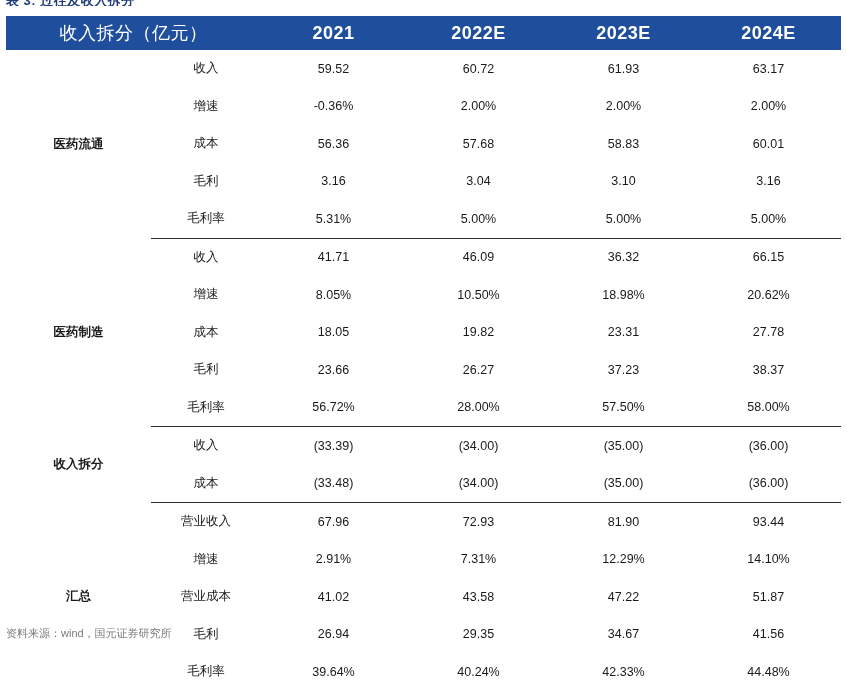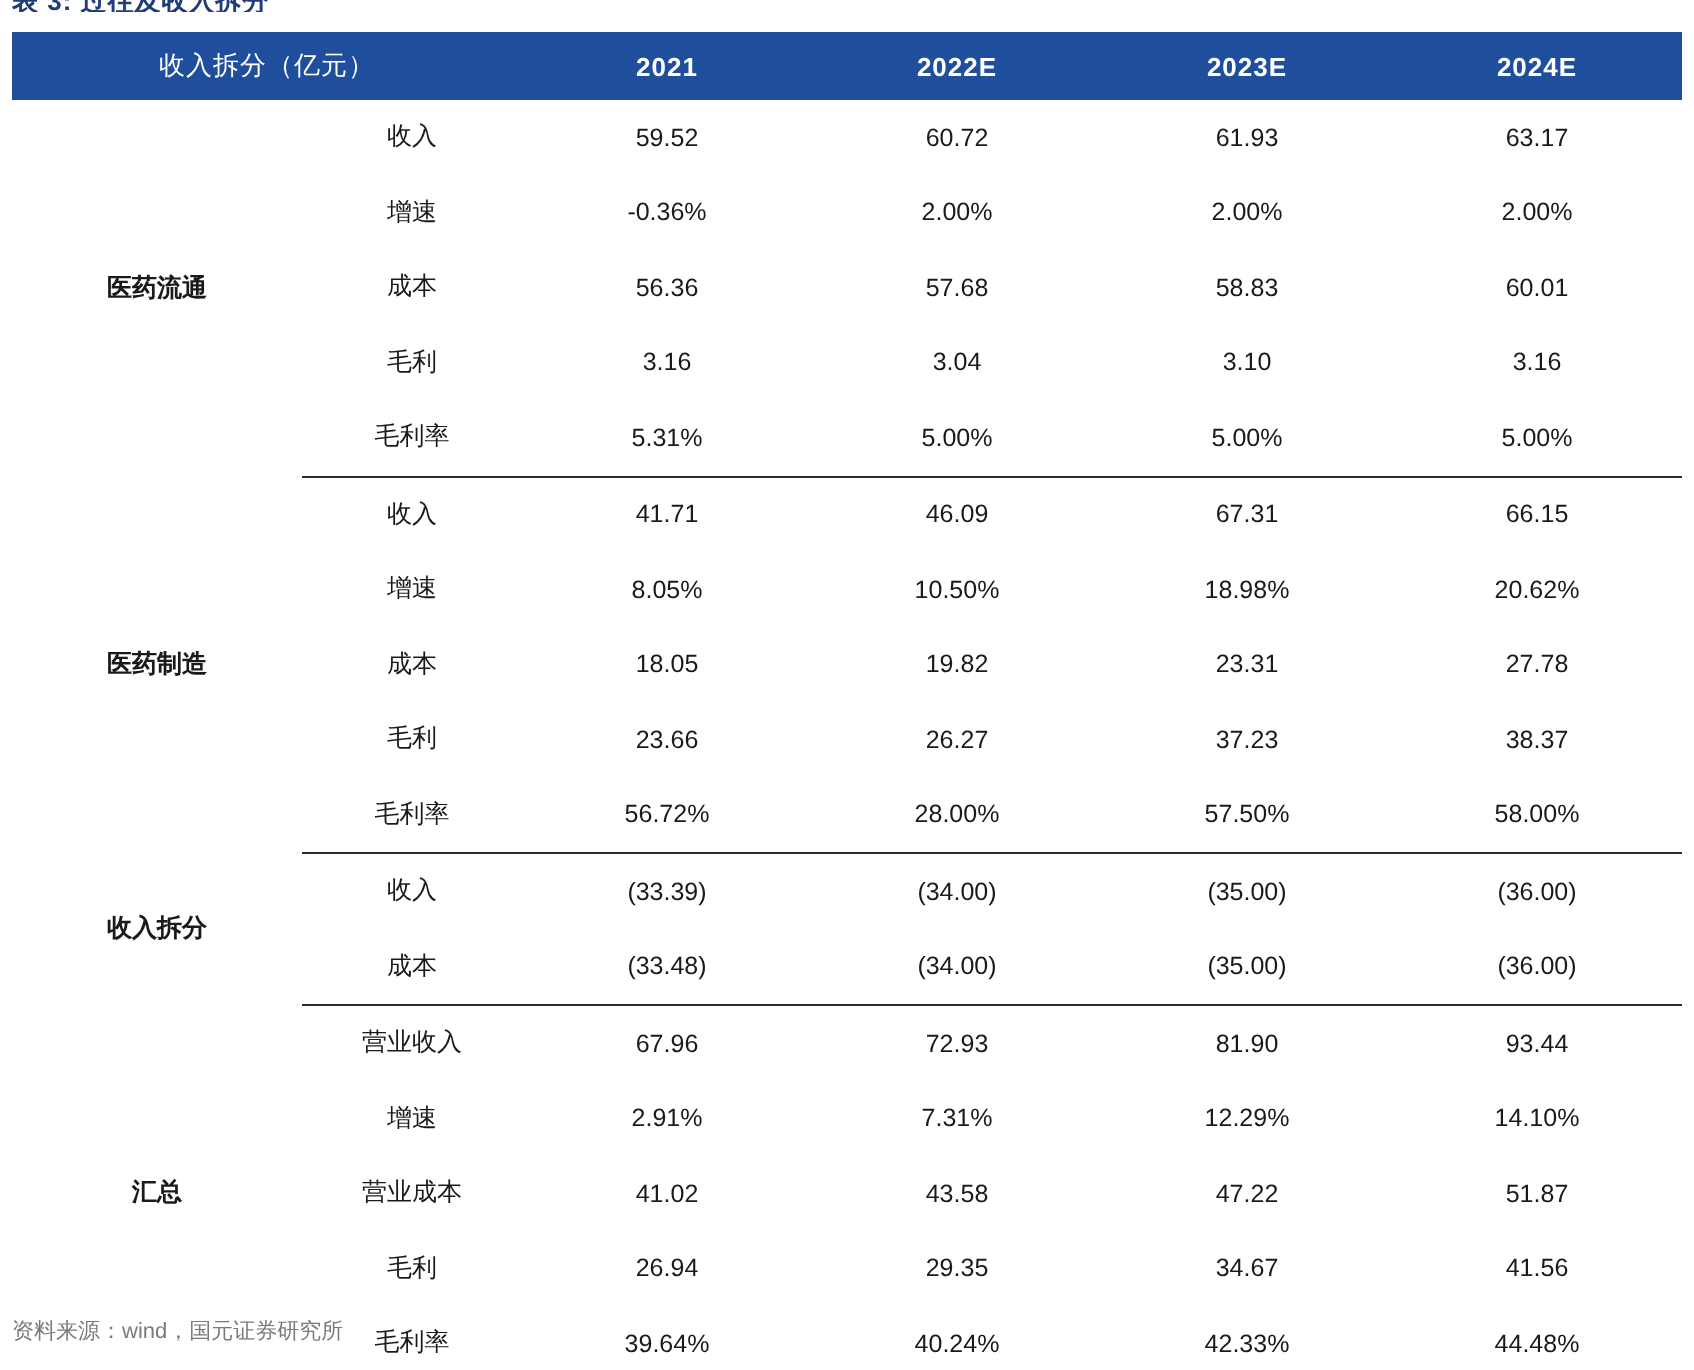--- a/index.html
+++ b/index.html
@@ -40,21 +40,21 @@
     width: 835px;
     border-collapse: collapse;
     table-layout: fixed;
     font-size: 12.5px;
   }
   table.fin thead th {
     background: #1F4E9D;
     color: #ffffff;
     font-weight: bold;
     height: 32px;
-    font-size: 13px;
+    font-size: 18px;
     text-align: center;
     border: none;
     letter-spacing: 0.5px;
   }
   table.fin thead th.hdr-first {
     font-weight: normal;
   }
   table.fin td {
     height: 35.5px;
     text-align: center;
@@ -74,21 +74,21 @@
   }
   tr.group-end td {
     border-bottom: 1px solid #2b2b2b;
   }
   tr.last-row td {
     border-bottom: 1px solid #2b2b2b;
   }
   .source {
     position: absolute;
     left: 6px;
-    top: 658px;
+    top: 626px;
     font-size: 11px;
     color: #7a7a7a;
   }
 </style>
 </head>
 <body>
 
 <div class="page">
 
   <div class="caption">表 3:  过往及收入拆分</div>
@@ -148,21 +148,21 @@
         <td>5.00%</td>
         <td>5.00%</td>
         <td>5.00%</td>
       </tr>
 
       <tr>
         <td class="group-label" rowspan="5">医药制造</td>
         <td class="row-label">收入</td>
         <td>41.71</td>
         <td>46.09</td>
-        <td>67.31</td>
+        <td>36.32</td>
         <td>66.15</td>
       </tr>
       <tr>
         <td class="row-label">增速</td>
         <td>8.05%</td>
         <td>10.50%</td>
         <td>18.98%</td>
         <td>20.62%</td>
       </tr>
       <tr>

